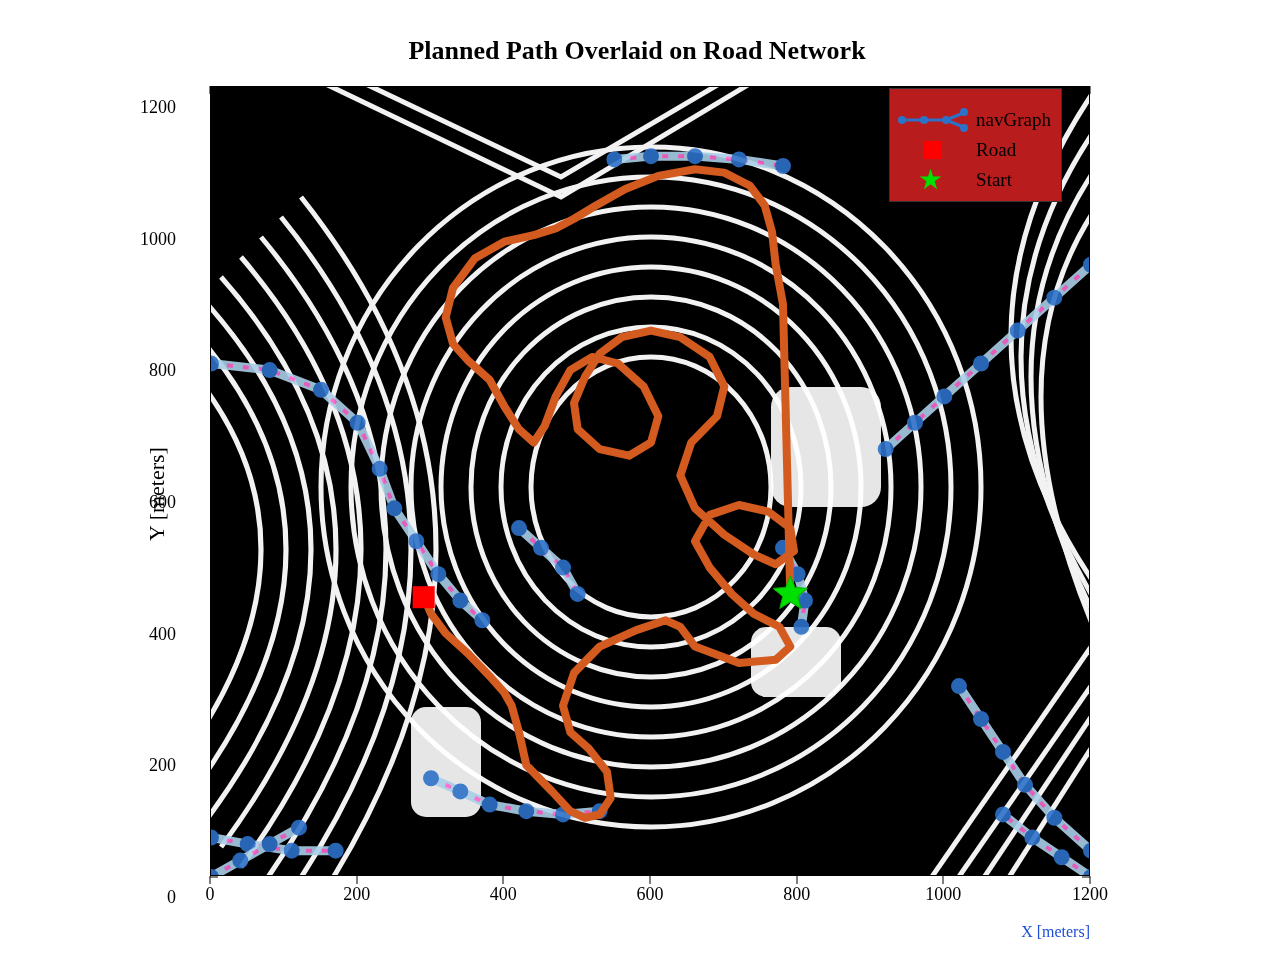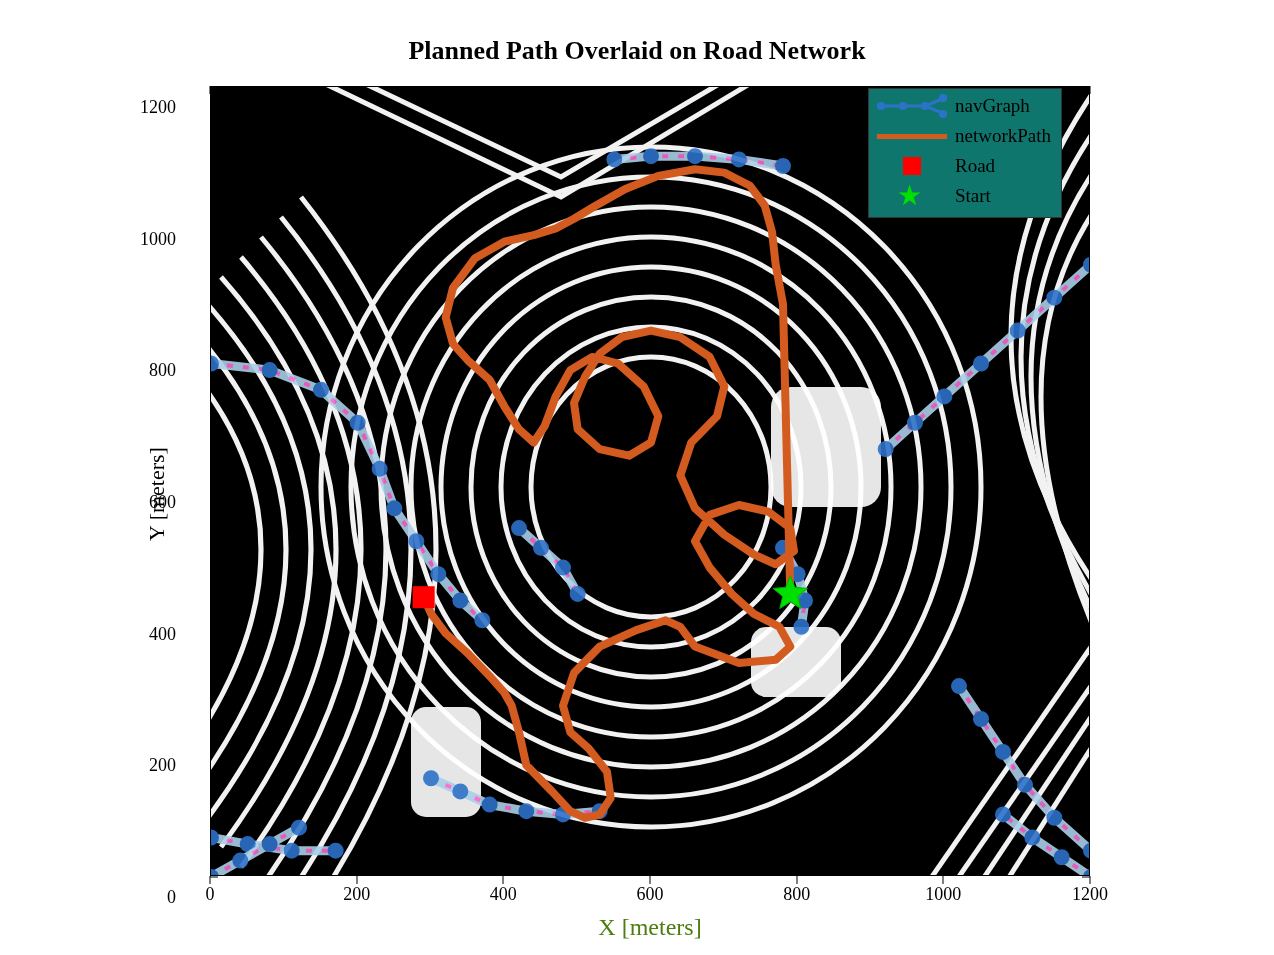--- a/index.html
+++ b/index.html
@@ -48,23 +48,23 @@
     transform: translateY(-50%) rotate(-90deg);
     transform-origin: center;
     font-size: 22px;
     color: #000;
   }
   .xlabel {
     position: absolute;
     left: 210px;
     width: 880px;
     bottom: 30px;
-    text-align: center;
-    font-size: 24px;
-    color: #4d7c0f;
+    text-align: right;
+    font-size: 16px;
+    color: #1d4ed8;
   }
   .tick-label {
     position: absolute;
     font-size: 18px;
     color: #000;
   }
   .tick-x {
     top: 868px;
     transform: translateX(-50%);
   }
@@ -102,23 +102,23 @@
     width: 8px;
     height: 1px;
     background: #000;
     left: 1082px;
     transform: translateY(50%);
   }
   .legend {
     position: absolute;
     top: 72px;
     right: 186px;
-    background: #0f766e;
+    background: #b91c1c;
     border: 1px solid #333;
-    padding: 2px 10px 6px 8px;
+    padding: 16px 10px 6px 8px;
     font-size: 19px;
     color: #000;
   }
   .legend-row {
     display: flex;
     align-items: center;
     height: 30px;
   }
   .legend-icon {
     width: 70px;
@@ -351,26 +351,20 @@
           <circle cx="26" cy="12" r="4" fill="#2d72c9"></circle>
           <circle cx="48" cy="12" r="4" fill="#2d72c9"></circle>
           <circle cx="66" cy="4" r="4" fill="#2d72c9"></circle>
           <circle cx="66" cy="20" r="4" fill="#2d72c9"></circle>
         </svg>
       </div>
       <div class="legend-label">navGraph</div>
     </div>
     <div class="legend-row">
       <div class="legend-icon">
-        <div class="netpath-line"></div>
-      </div>
-      <div class="legend-label">networkPath</div>
-    </div>
-    <div class="legend-row">
-      <div class="legend-icon">
         <div class="start-square"></div>
       </div>
       <div class="legend-label">Road</div>
     </div>
     <div class="legend-row">
       <div class="legend-icon">
         <div class="goal-star">★</div>
       </div>
       <div class="legend-label">Start</div>
     </div>

